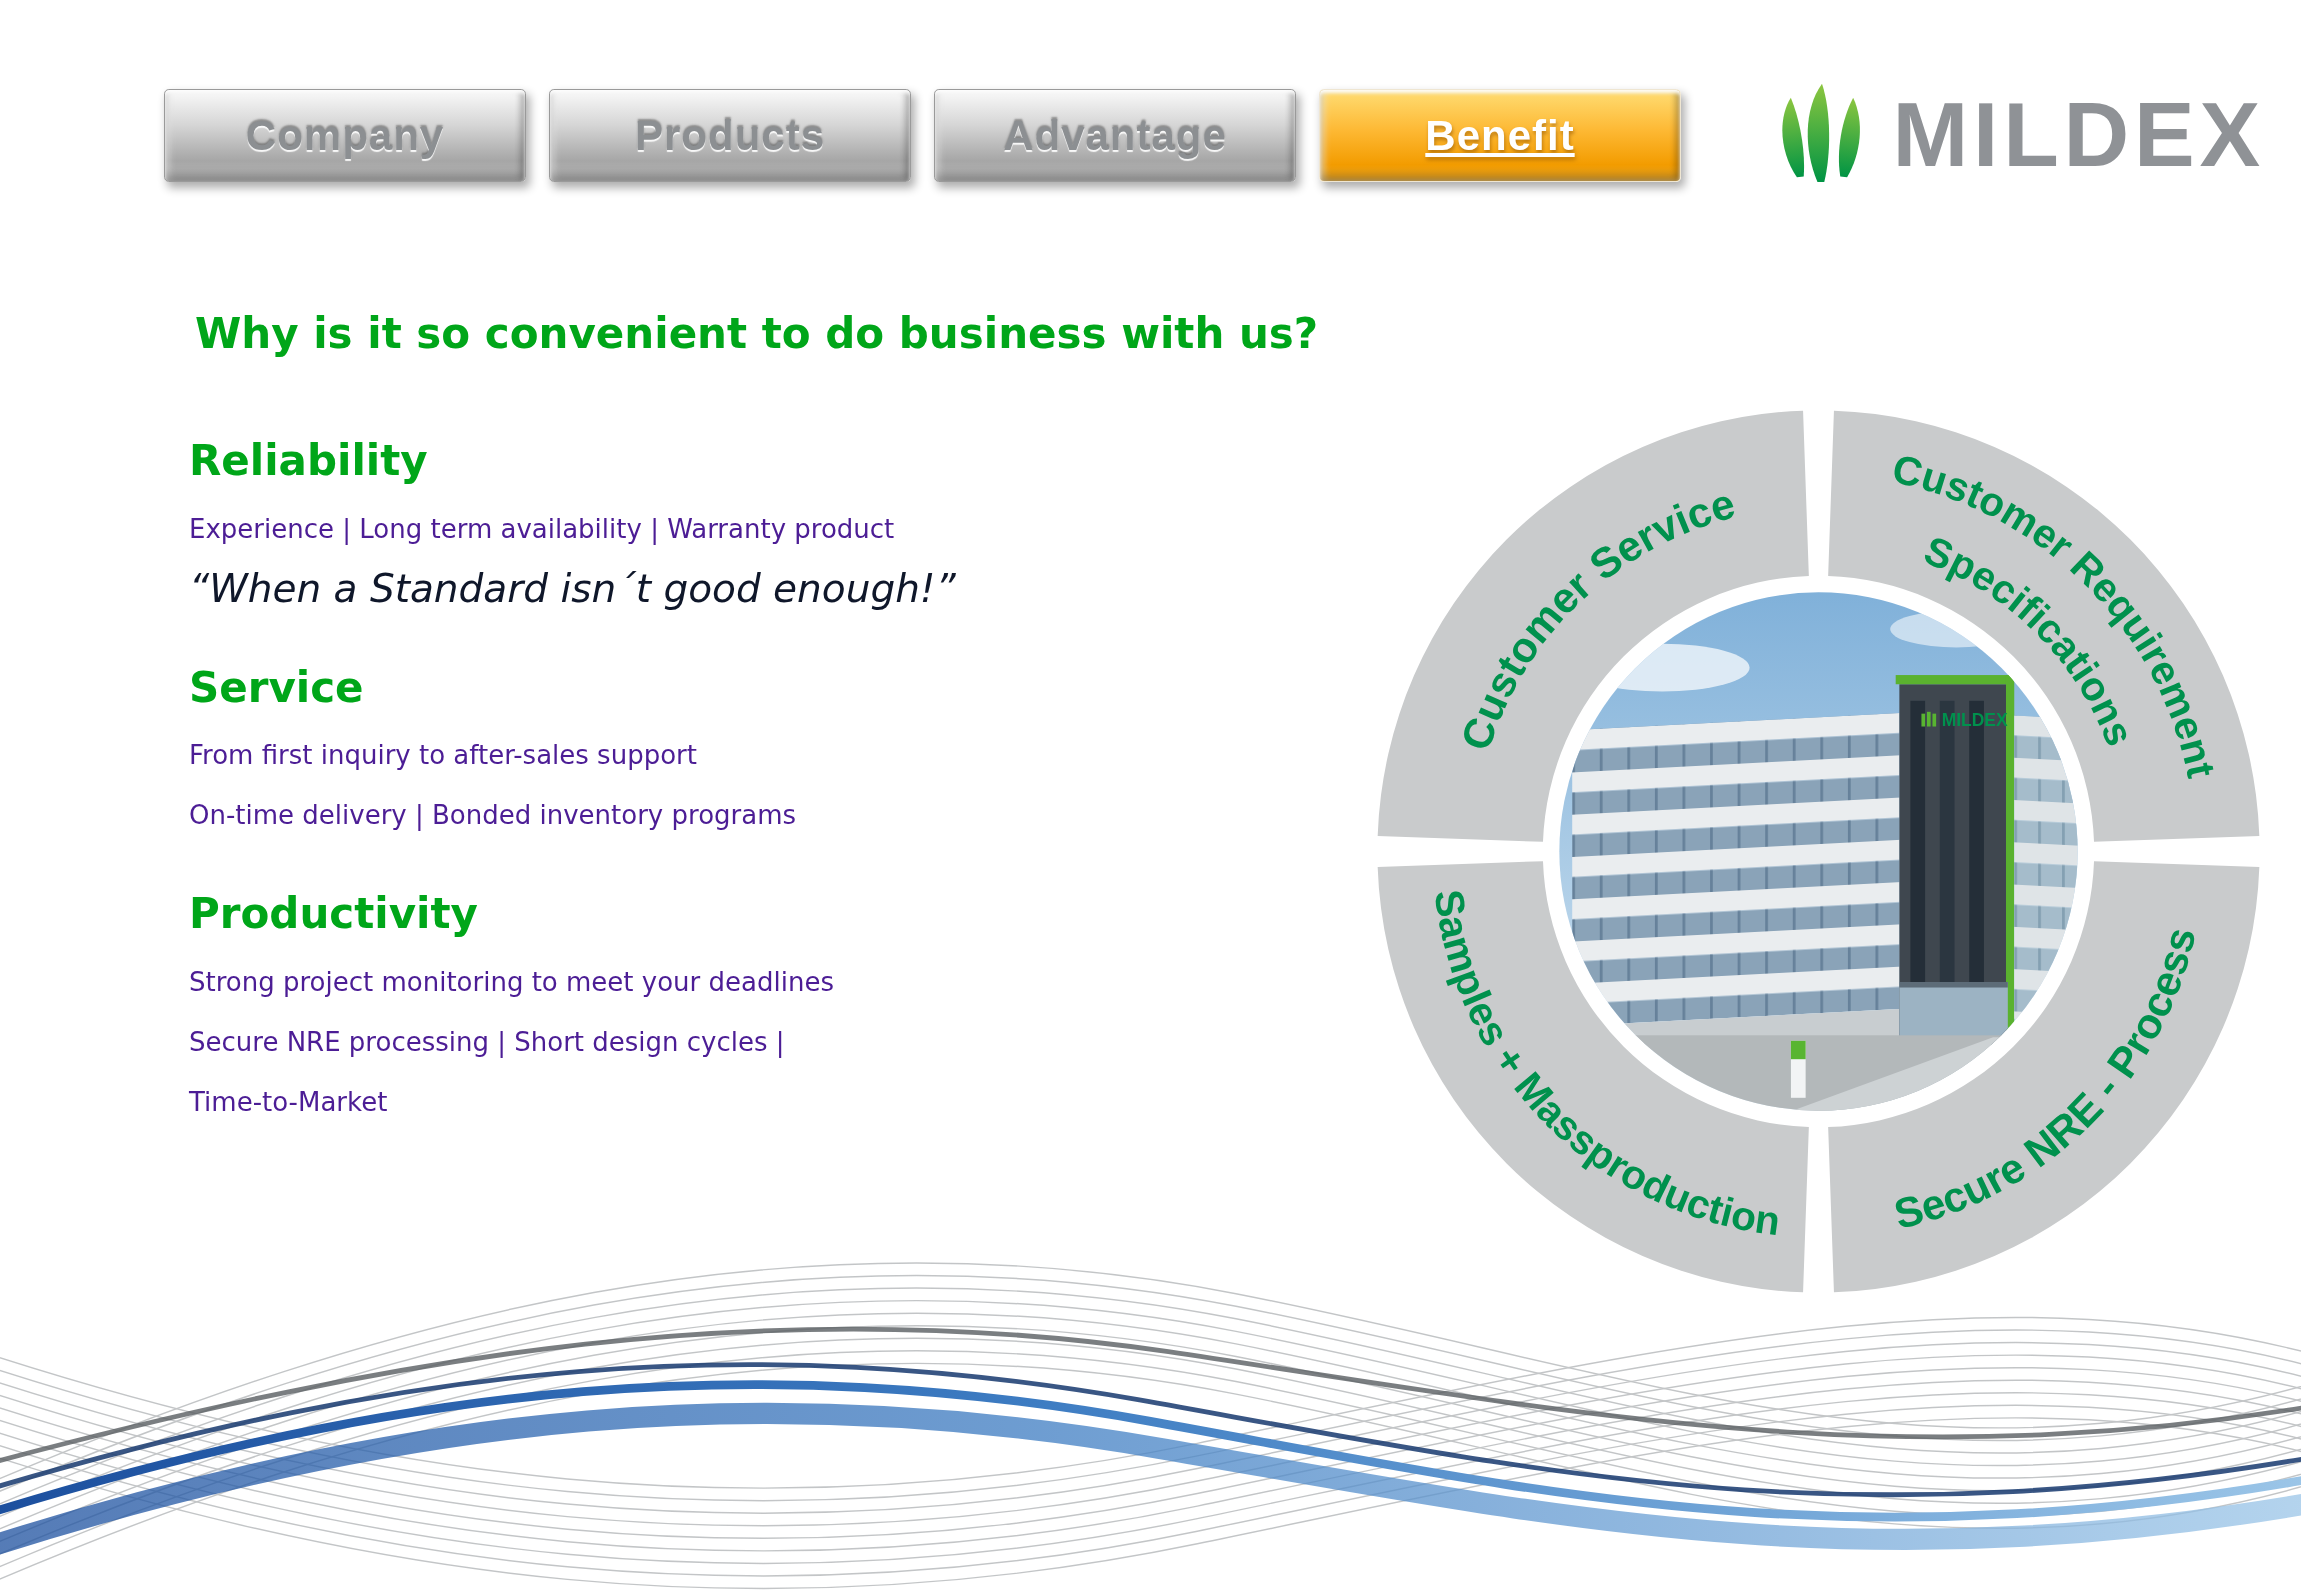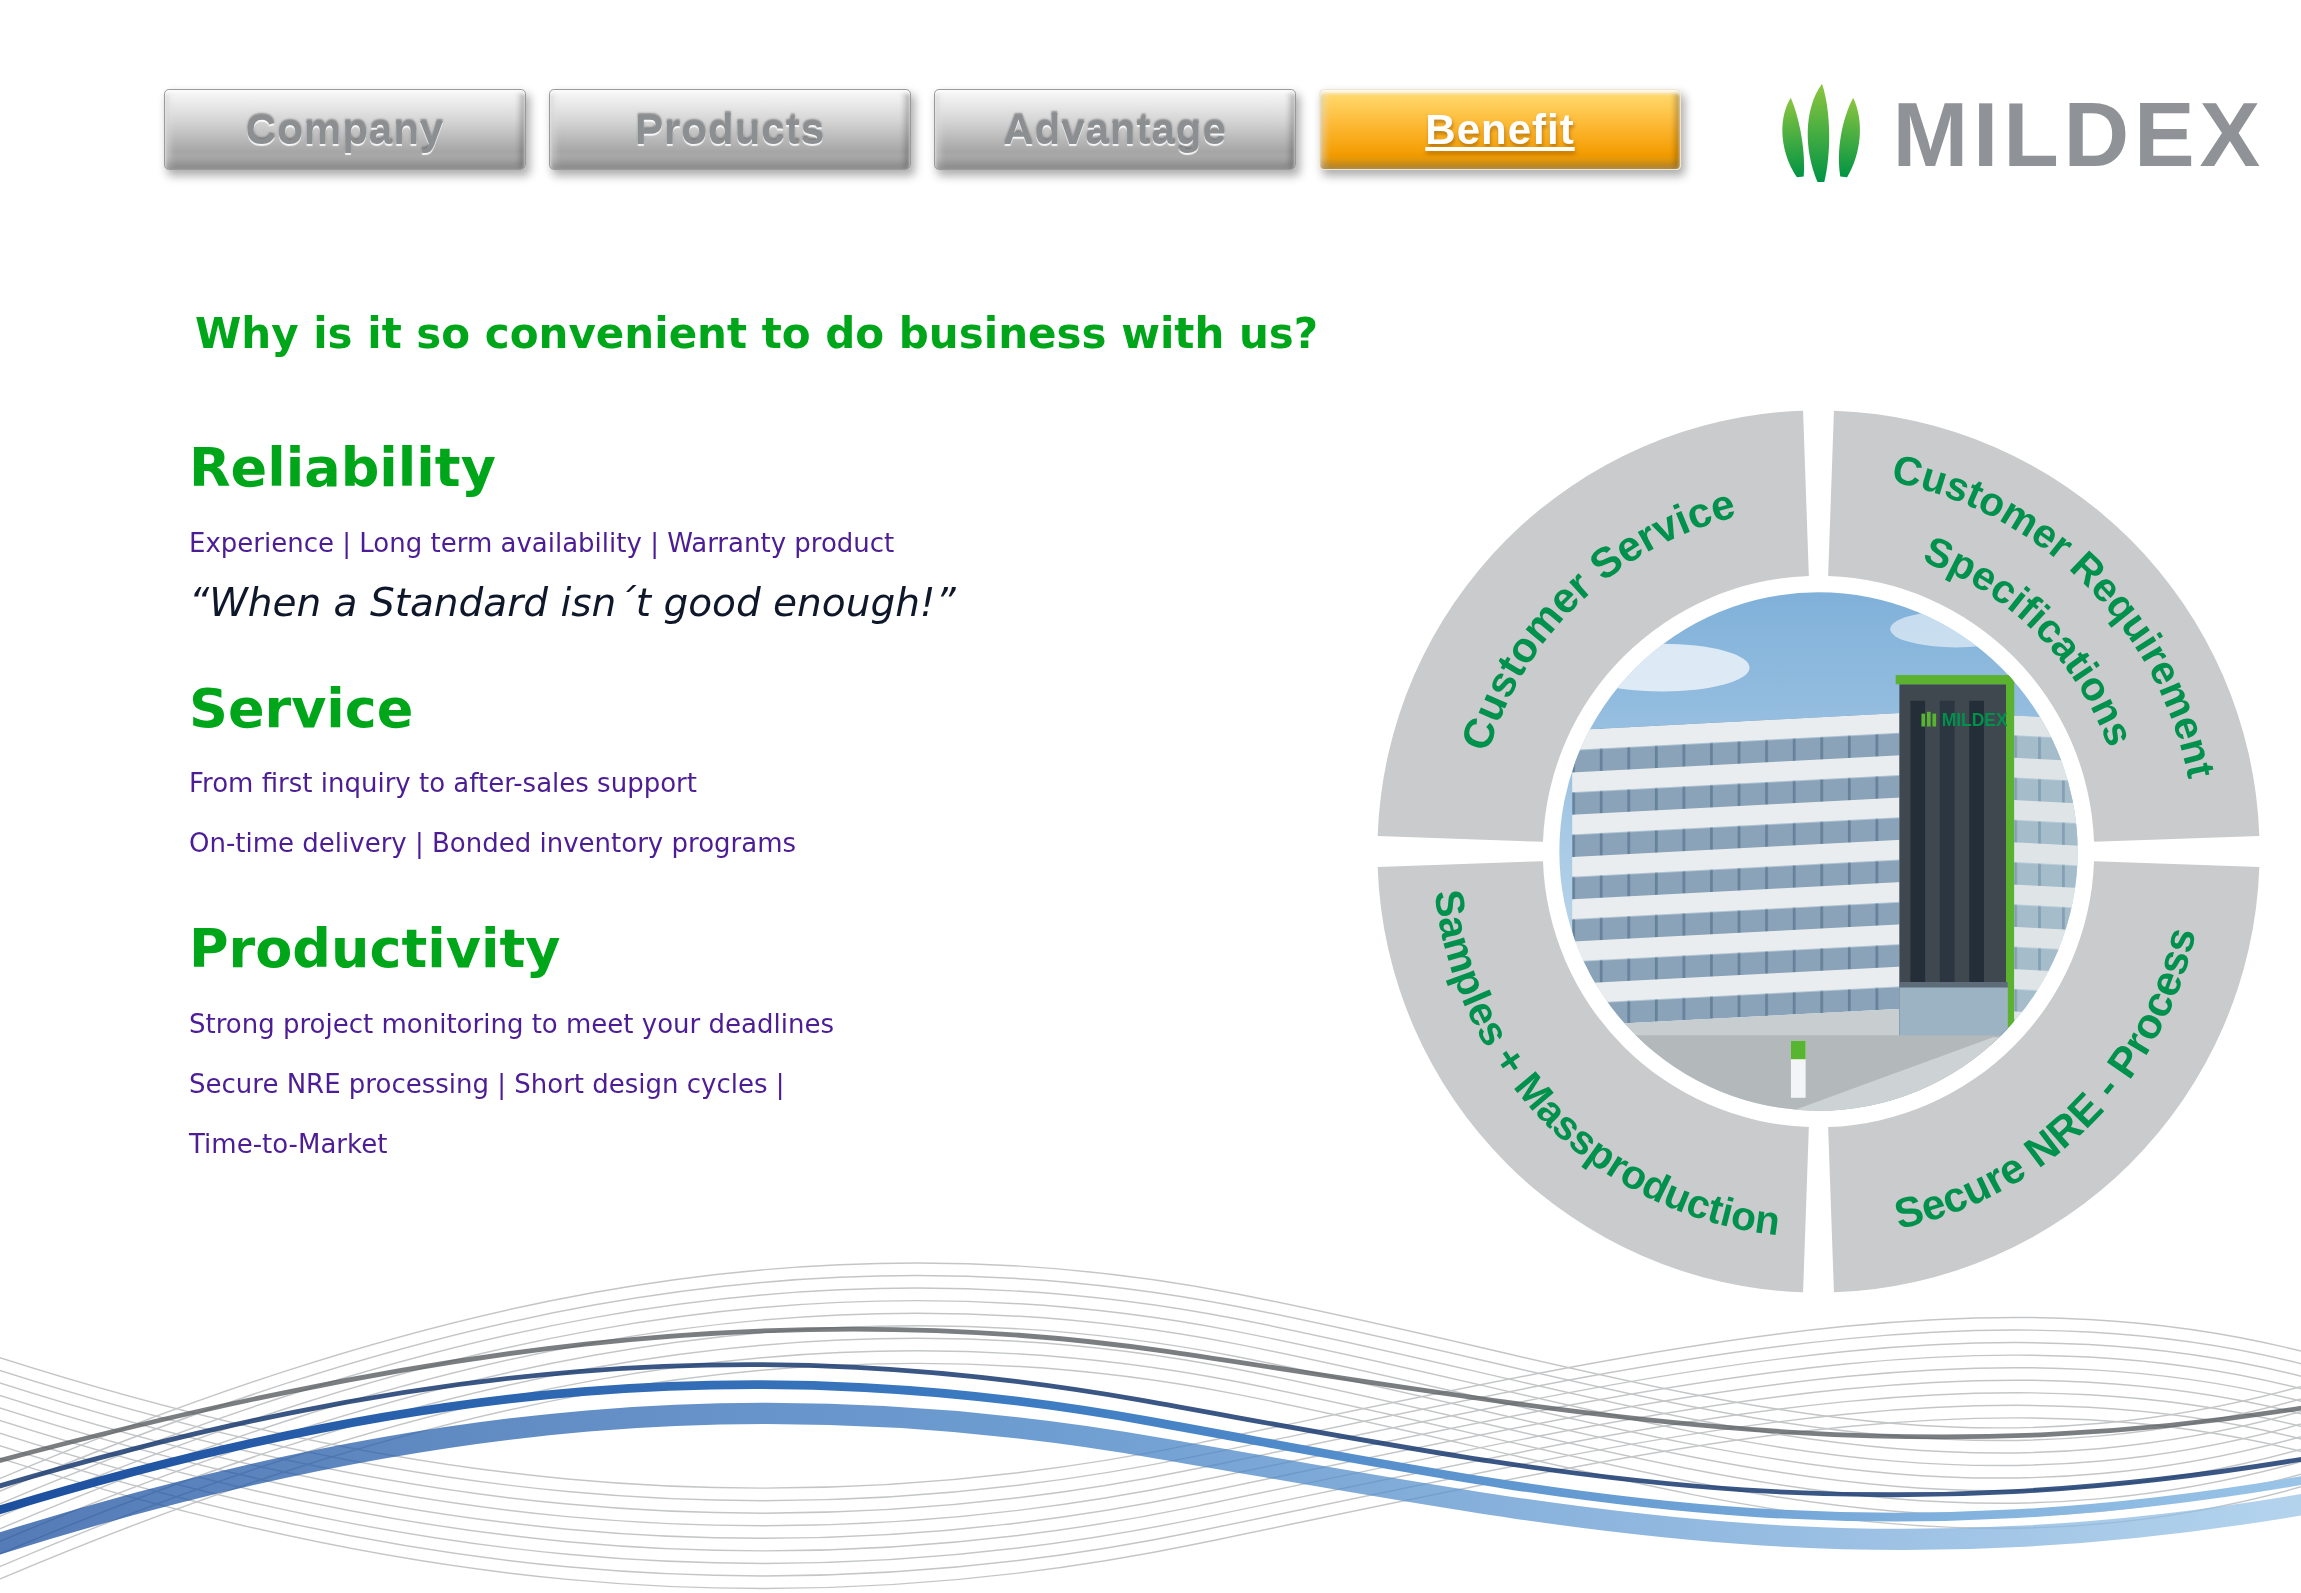--- a/index.html
+++ b/index.html
@@ -6,21 +6,21 @@
   .slide{
     position:relative;
     width:2302px;height:1593px;
     background:#ffffff;
     overflow:hidden;
     font-family:"DejaVu Sans","Liberation Sans",sans-serif;
   }
   
   .nav{position:absolute;left:164px;top:89px;display:flex;gap:23px;}
   .btn{
-    width:362px;height:81px;
+    width:362px;height:93px;
     display:flex;align-items:center;justify-content:center;
     box-sizing:border-box;
     background:linear-gradient(180deg,#fafafa 0%,#d6d6d6 38%,#a6a6a6 78%,#bcbcbc 100%);
     border:1.9px solid #9a9a9a;border-radius:4.8px;
     box-shadow:
       inset 0 2.9px 3.9px rgba(255,255,255,.95),
       inset 0 -6.8px 9.7px rgba(0,0,0,.28),
       inset 4.8px 0 6.8px rgba(255,255,255,.55),
       inset -4.8px 0 6.8px rgba(0,0,0,.18),
       3.9px 5.8px 9.7px rgba(0,0,0,.32);
@@ -44,21 +44,21 @@
     font-weight:800;font-size:91px;letter-spacing:4.8px;
     color:#8f9296;line-height:1;
   }
   
   .heading{
     position:absolute;left:195px;top:309px;
     font-size:42px;font-weight:bold;color:#00a619;
   }
   .content{position:absolute;left:189px;top:436px;width:1207px;}
   .section{margin-bottom:44px;}
-  .section-title{font-size:54px;font-weight:bold;color:#00a619;margin-bottom:13.5px;}
+  .section-title{font-size:42px;font-weight:bold;color:#00a619;margin-bottom:13.5px;}
   .section .line{font-size:26px;color:#4c1d95;line-height:60px;white-space:nowrap;}
   .section .quote{font-size:39px;color:#0f172a;line-height:60px;font-style:italic;}
   
   .diagram{position:absolute;left:1359px;top:392px;width:919px;height:919px;}
   .diagram text{
     font-family:"Liberation Sans",sans-serif;
     font-weight:bold;
     fill:#00914d;
   }
   

